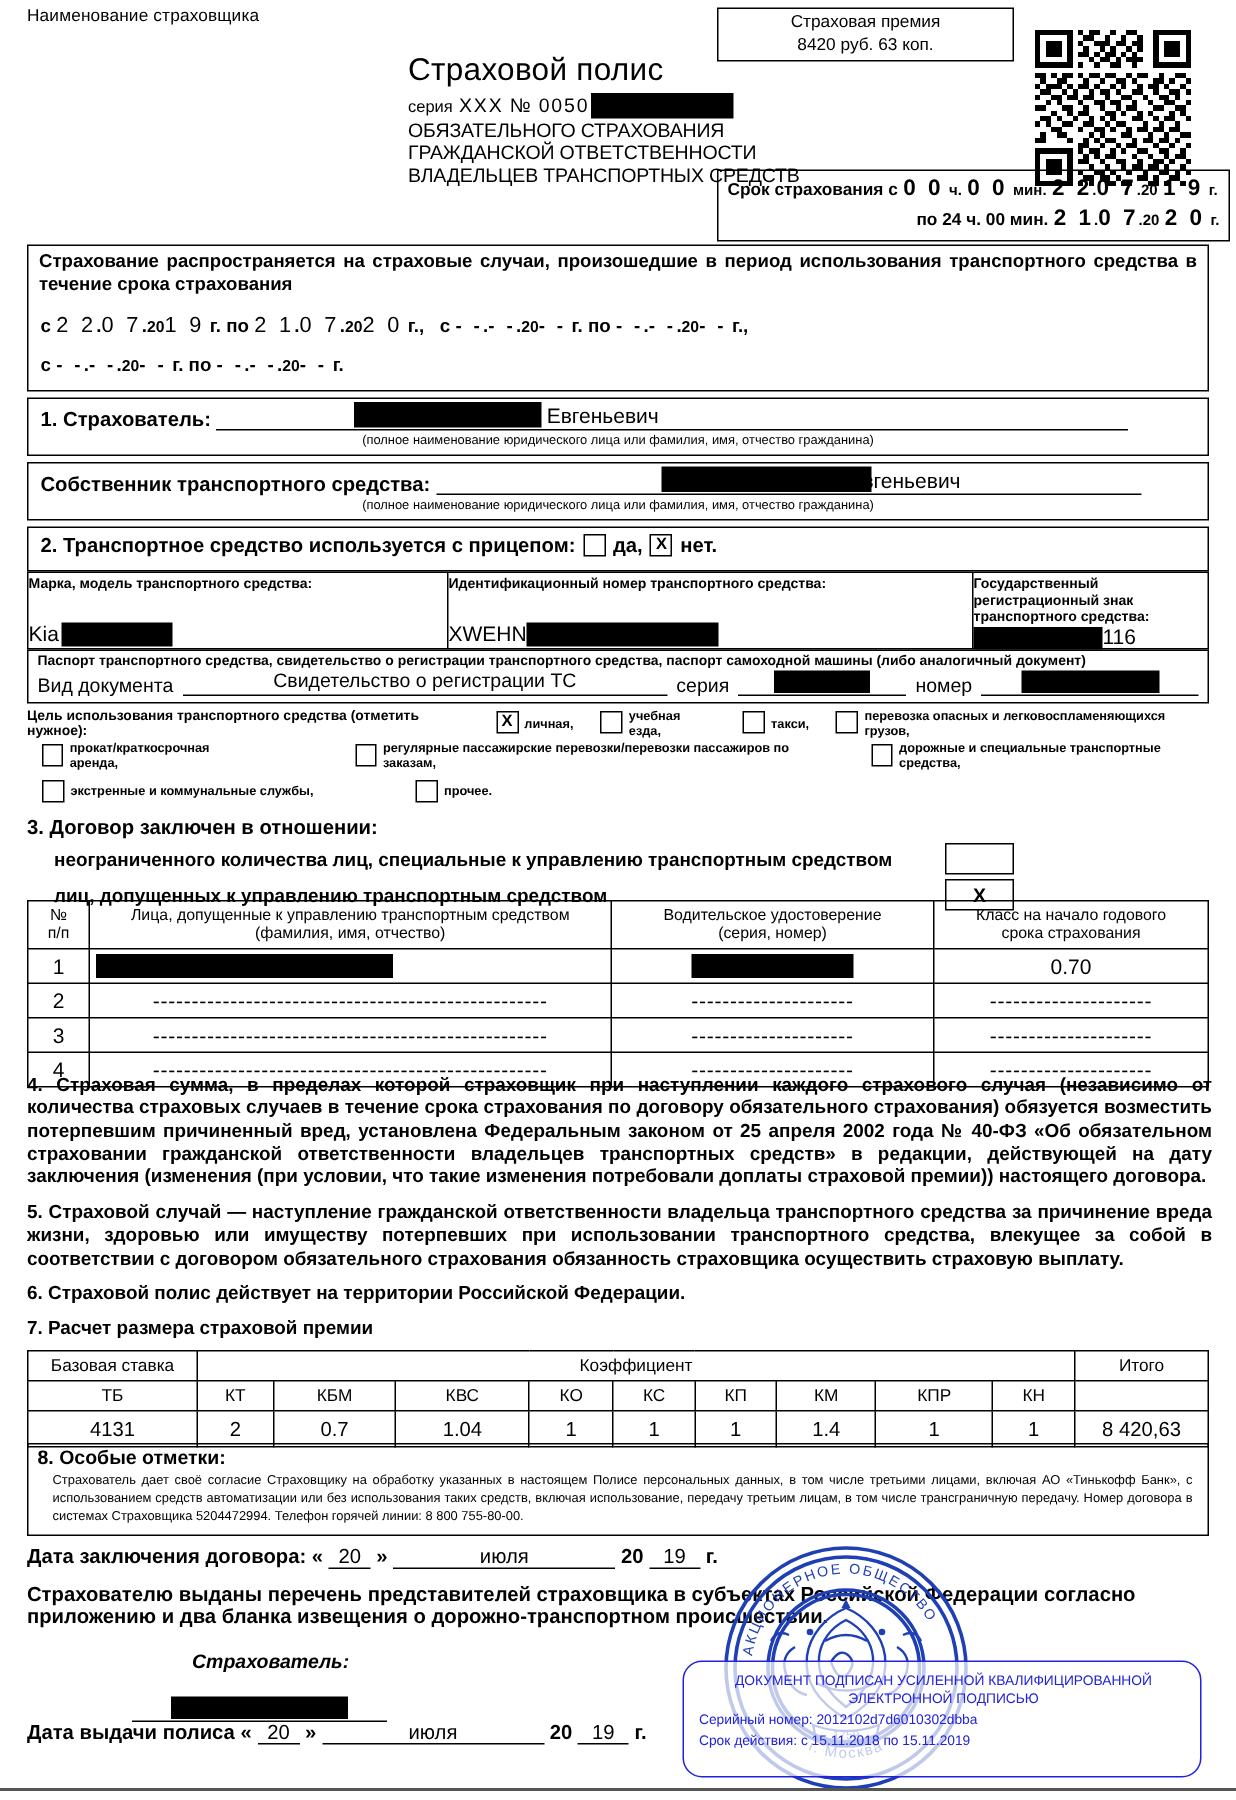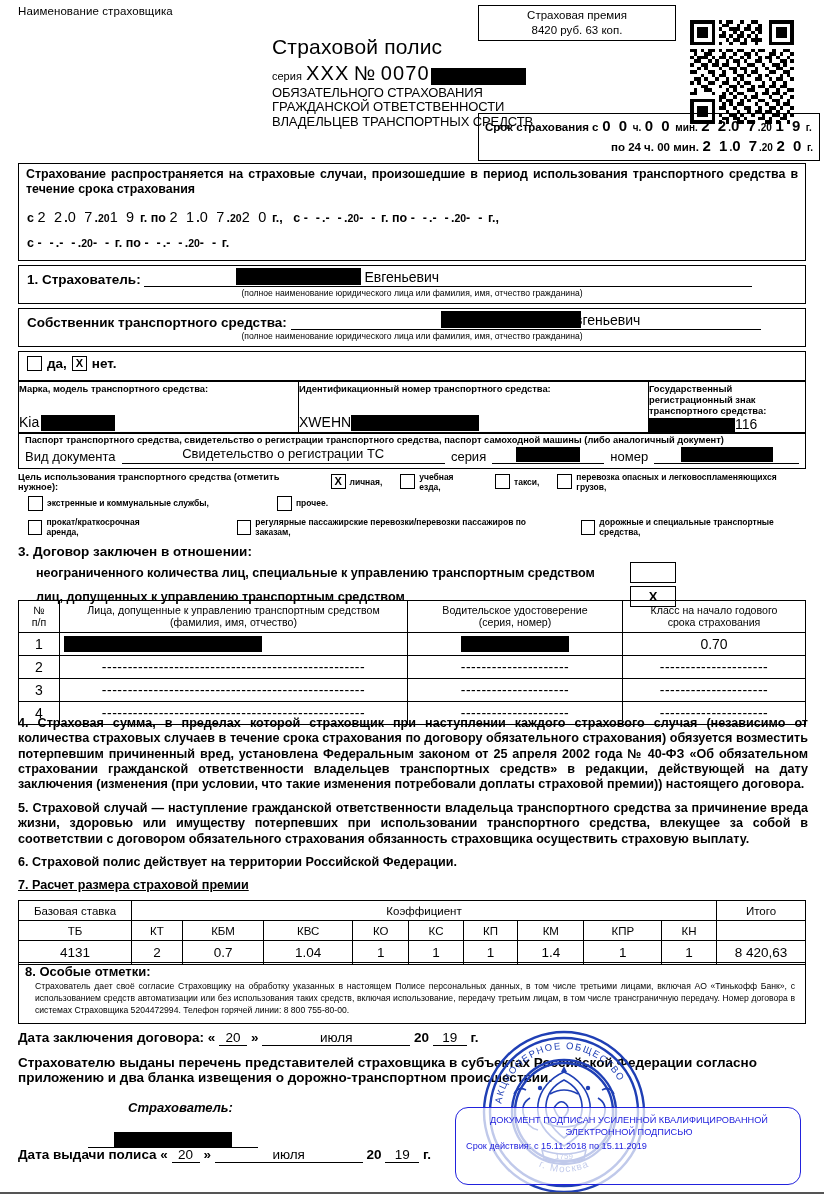--- a/index.html
+++ b/index.html
@@ -57,21 +57,21 @@
     letter-spacing: .2px;
     line-height: 1.05;
   }
   .title-serial {
     font-size: 15px;
     margin-top: 4px;
     white-space: nowrap;
     line-height: 1.1;
   }
   .title-serial .lbl { font-size: 11px; }
-  .title-serial .big { font-size: 20px; letter-spacing: 1.2px; }
+  .title-serial .big { font-size: 13px; letter-spacing: 1.2px; }
   .title-caps {
     font-size: 13px;
     line-height: 1.14;
     margin-top: 1px;
     letter-spacing: -.1px;
   }
 
   
   .term-box {
     left: 478px; top: 113px;
@@ -236,21 +236,21 @@
   .drv thead td { font-size: 10.6px; line-height: 1.16; padding: 3px 2px; }
   .drv tbody td { height: 22px; font-size: 14px; }
   .drv .c-no { width: 36px; }
   .drv .c-dl { width: 210px; }
   .drv .c-cls { width: 178px; }
   .dots { font-size: 11px; letter-spacing: .5px; }
 
   
   .legal { left: 18px; width: 790px; font-weight: bold; font-size: 12.6px; line-height: 1.22; text-align: justify; }
   .legal p { margin: 0 0 8px 0; }
-  .legal p:last-child { margin-bottom: 16px; text-decoration: underline; }
+  .legal p:last-child { margin-bottom: 16px; }
 
   
   .prem { left: 18px; top: 900px; width: 788px; border-collapse: collapse; }
   .prem td {
     border: 1.5px solid #000;
     text-align: center;
     font-size: 11.5px;
     height: 19px;
     padding: 0 1px;
   }
@@ -530,21 +530,21 @@
       </g>
     </svg>
   </div>
 
   <div class="abs title-block">
     <div class="title-main">Страховой полис</div>
     <div class="title-serial">
       <span class="lbl">серия</span>
       <span class="big">XXX</span>
       <span class="big">№</span>
-      <span class="big">0070</span><span class="redact" style="width:95px;height:17px;margin-left:1px;"></span>
+      <span class="big">0050</span><span class="redact" style="width:95px;height:17px;margin-left:1px;"></span>
     </div>
     <div class="title-caps">
       <div>ОБЯЗАТЕЛЬНОГО СТРАХОВАНИЯ</div>
       <div>ГРАЖДАНСКОЙ ОТВЕТСТВЕННОСТИ</div>
       <div>ВЛАДЕЛЬЦЕВ ТРАНСПОРТНЫХ СРЕДСТВ</div>
     </div>
   </div>
 
   <div class="abs term-box">
     <div class="term-row">
@@ -611,20 +611,21 @@
       <span class="fill" style="width:470px;">
         <span class="redact" style="width:140px;height:17px;position:absolute;left:150px;bottom:1px;"></span>
         <span class="hand" style="left:275px;">Евгеньевич</span>
       </span>
     </div>
     <div class="subcap">(полное наименование юридического лица или фамилия, имя, отчество гражданина)</div>
   </div>
 
   <div class="abs box b-trailer">
     <div class="trailer-inner">
+      <span>2. Транспортное средство используется с прицепом:</span>
       <span class="cbx"></span>
       <span>да,</span>
       <span class="cbx">X</span>
       <span>нет.</span>
     </div>
   </div>
 
   <div class="abs box b-veh">
     <div class="veh-cell" style="width:280px;">
       <div class="cap">Марка, модель транспортного средства:</div>
@@ -678,39 +679,39 @@
         <span>такси,</span>
       </span>
       <span class="pitem" style="margin-left:18px;">
         <span class="cbx"></span>
         <span>перевозка опасных и легковоспламеняющихся грузов,</span>
       </span>
     </div>
     <div class="prow" style="height:24px;">
       <span class="pitem" style="margin-left:10px;">
         <span class="cbx"></span>
+        <span>прокат/краткосрочная аренда,</span>
+      </span>
+      <span class="pitem" style="margin-left:68px;">
+        <span class="cbx"></span>
+        <span>регулярные пассажирские перевозки/перевозки пассажиров по заказам,</span>
+      </span>
+      <span class="pitem" style="margin-left:30px;">
+        <span class="cbx"></span>
+        <span>дорожные и специальные транспортные средства,</span>
+      </span>
+    </div>
+    <div class="prow" style="height:24px;">
+      <span class="pitem" style="margin-left:10px;">
+        <span class="cbx"></span>
         <span>экстренные и коммунальные службы,</span>
       </span>
       <span class="pitem" style="margin-left:68px;">
         <span class="cbx"></span>
         <span>прочее.</span>
-      </span>
-    </div>
-    <div class="prow" style="height:24px;">
-      <span class="pitem" style="margin-left:10px;">
-        <span class="cbx"></span>
-        <span>прокат/краткосрочная аренда,</span>
-      </span>
-      <span class="pitem" style="margin-left:68px;">
-        <span class="cbx"></span>
-        <span>регулярные пассажирские перевозки/перевозки пассажиров по заказам,</span>
-      </span>
-      <span class="pitem" style="margin-left:30px;">
-        <span class="cbx"></span>
-        <span>дорожные и специальные транспортные средства,</span>
       </span>
     </div>
   </div>
 
   <div class="abs s3">
     <div class="h">3. Договор заключен в отношении:</div>
     <div class="opt">
       <span class="txt">неограниченного количества лиц, специальные к управлению транспортным средством</span>
       <span class="bigbox"></span>
     </div>
@@ -884,18 +885,19 @@
       <g fill="none" stroke="#1f3fb5" stroke-width="1.5">
         <path d="M62 122 q22 8 44 0 l-2 9 q-20 7 -40 0 z"></path>
       </g>
       <text x="84" y="131" font-size="8" font-family="Liberation Sans, sans-serif" fill="#1f3fb5" text-anchor="middle">1759</text>
     </svg>
   </div>
 
   <div class="abs sig-box">
     <div class="t">ДОКУМЕНТ ПОДПИСАН УСИЛЕННОЙ КВАЛИФИЦИРОВАННОЙ</div>
     <div class="t">ЭЛЕКТРОННОЙ ПОДПИСЬЮ</div>
+    <div class="l">Серийный номер: 2012102d7d6010302dbba</div>
     <div class="l">Срок действия: с 15.11.2018 по 15.11.2019</div>
   </div>
 
   <div class="abs footer-rule"></div>
 
 </div>
 
 </body></html>

